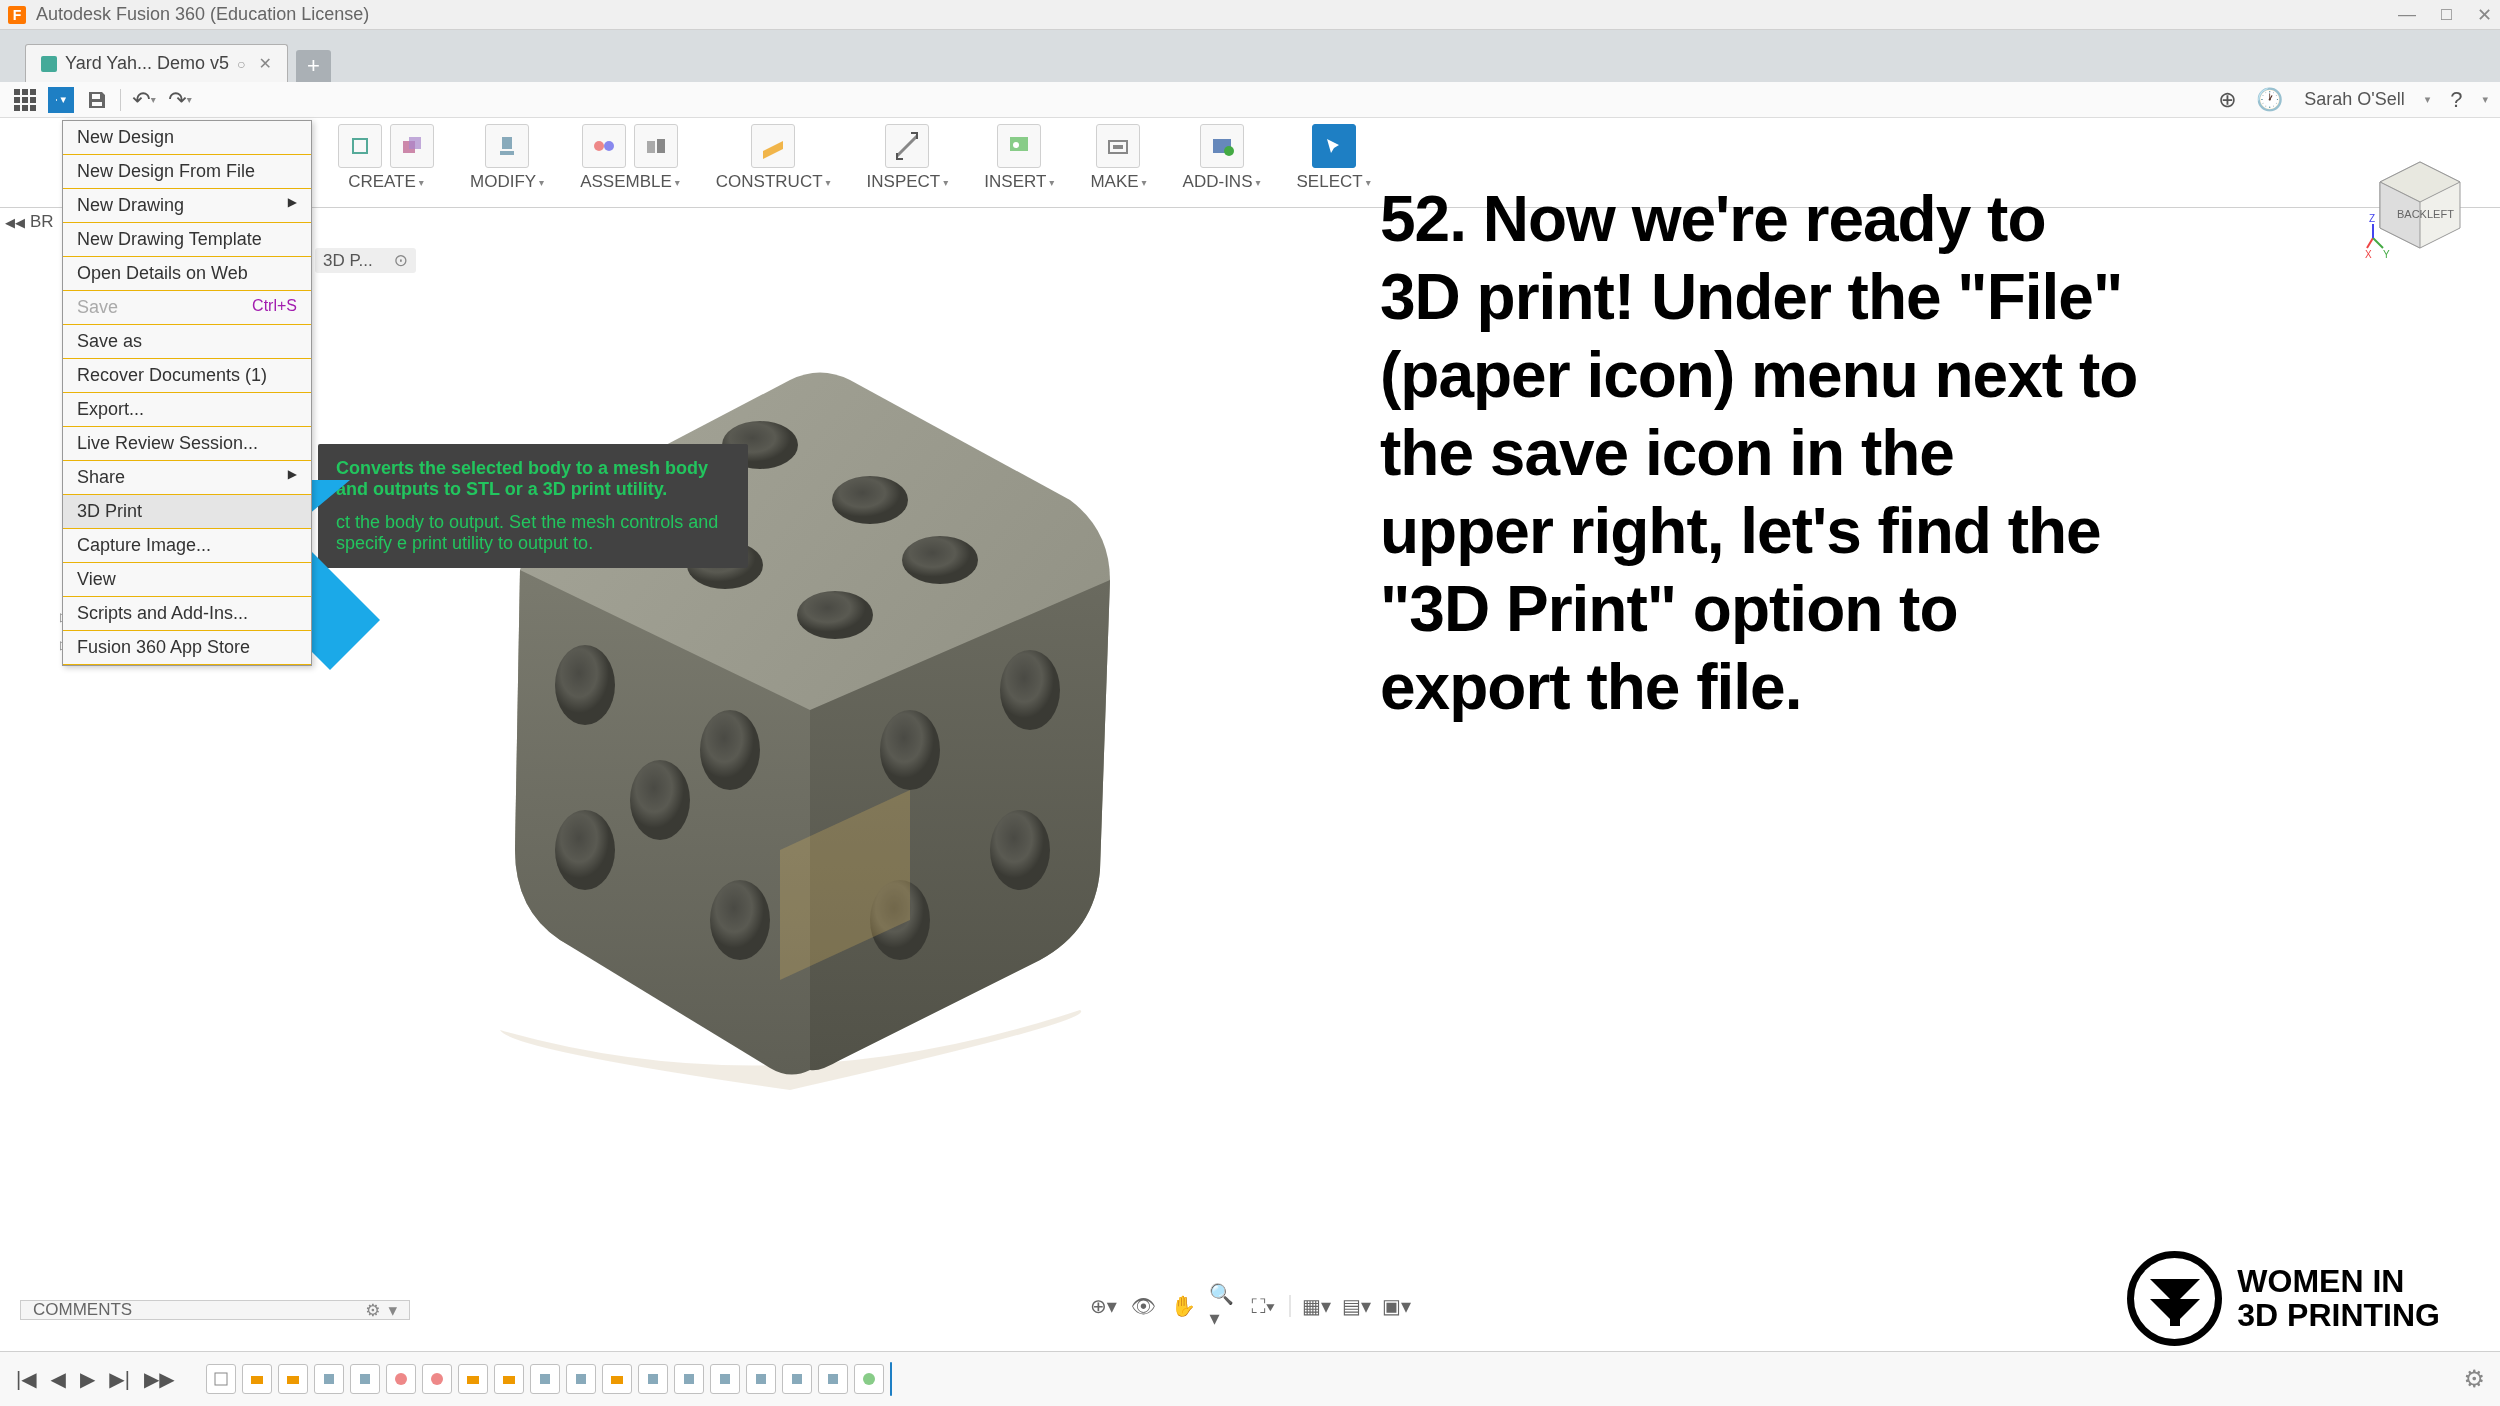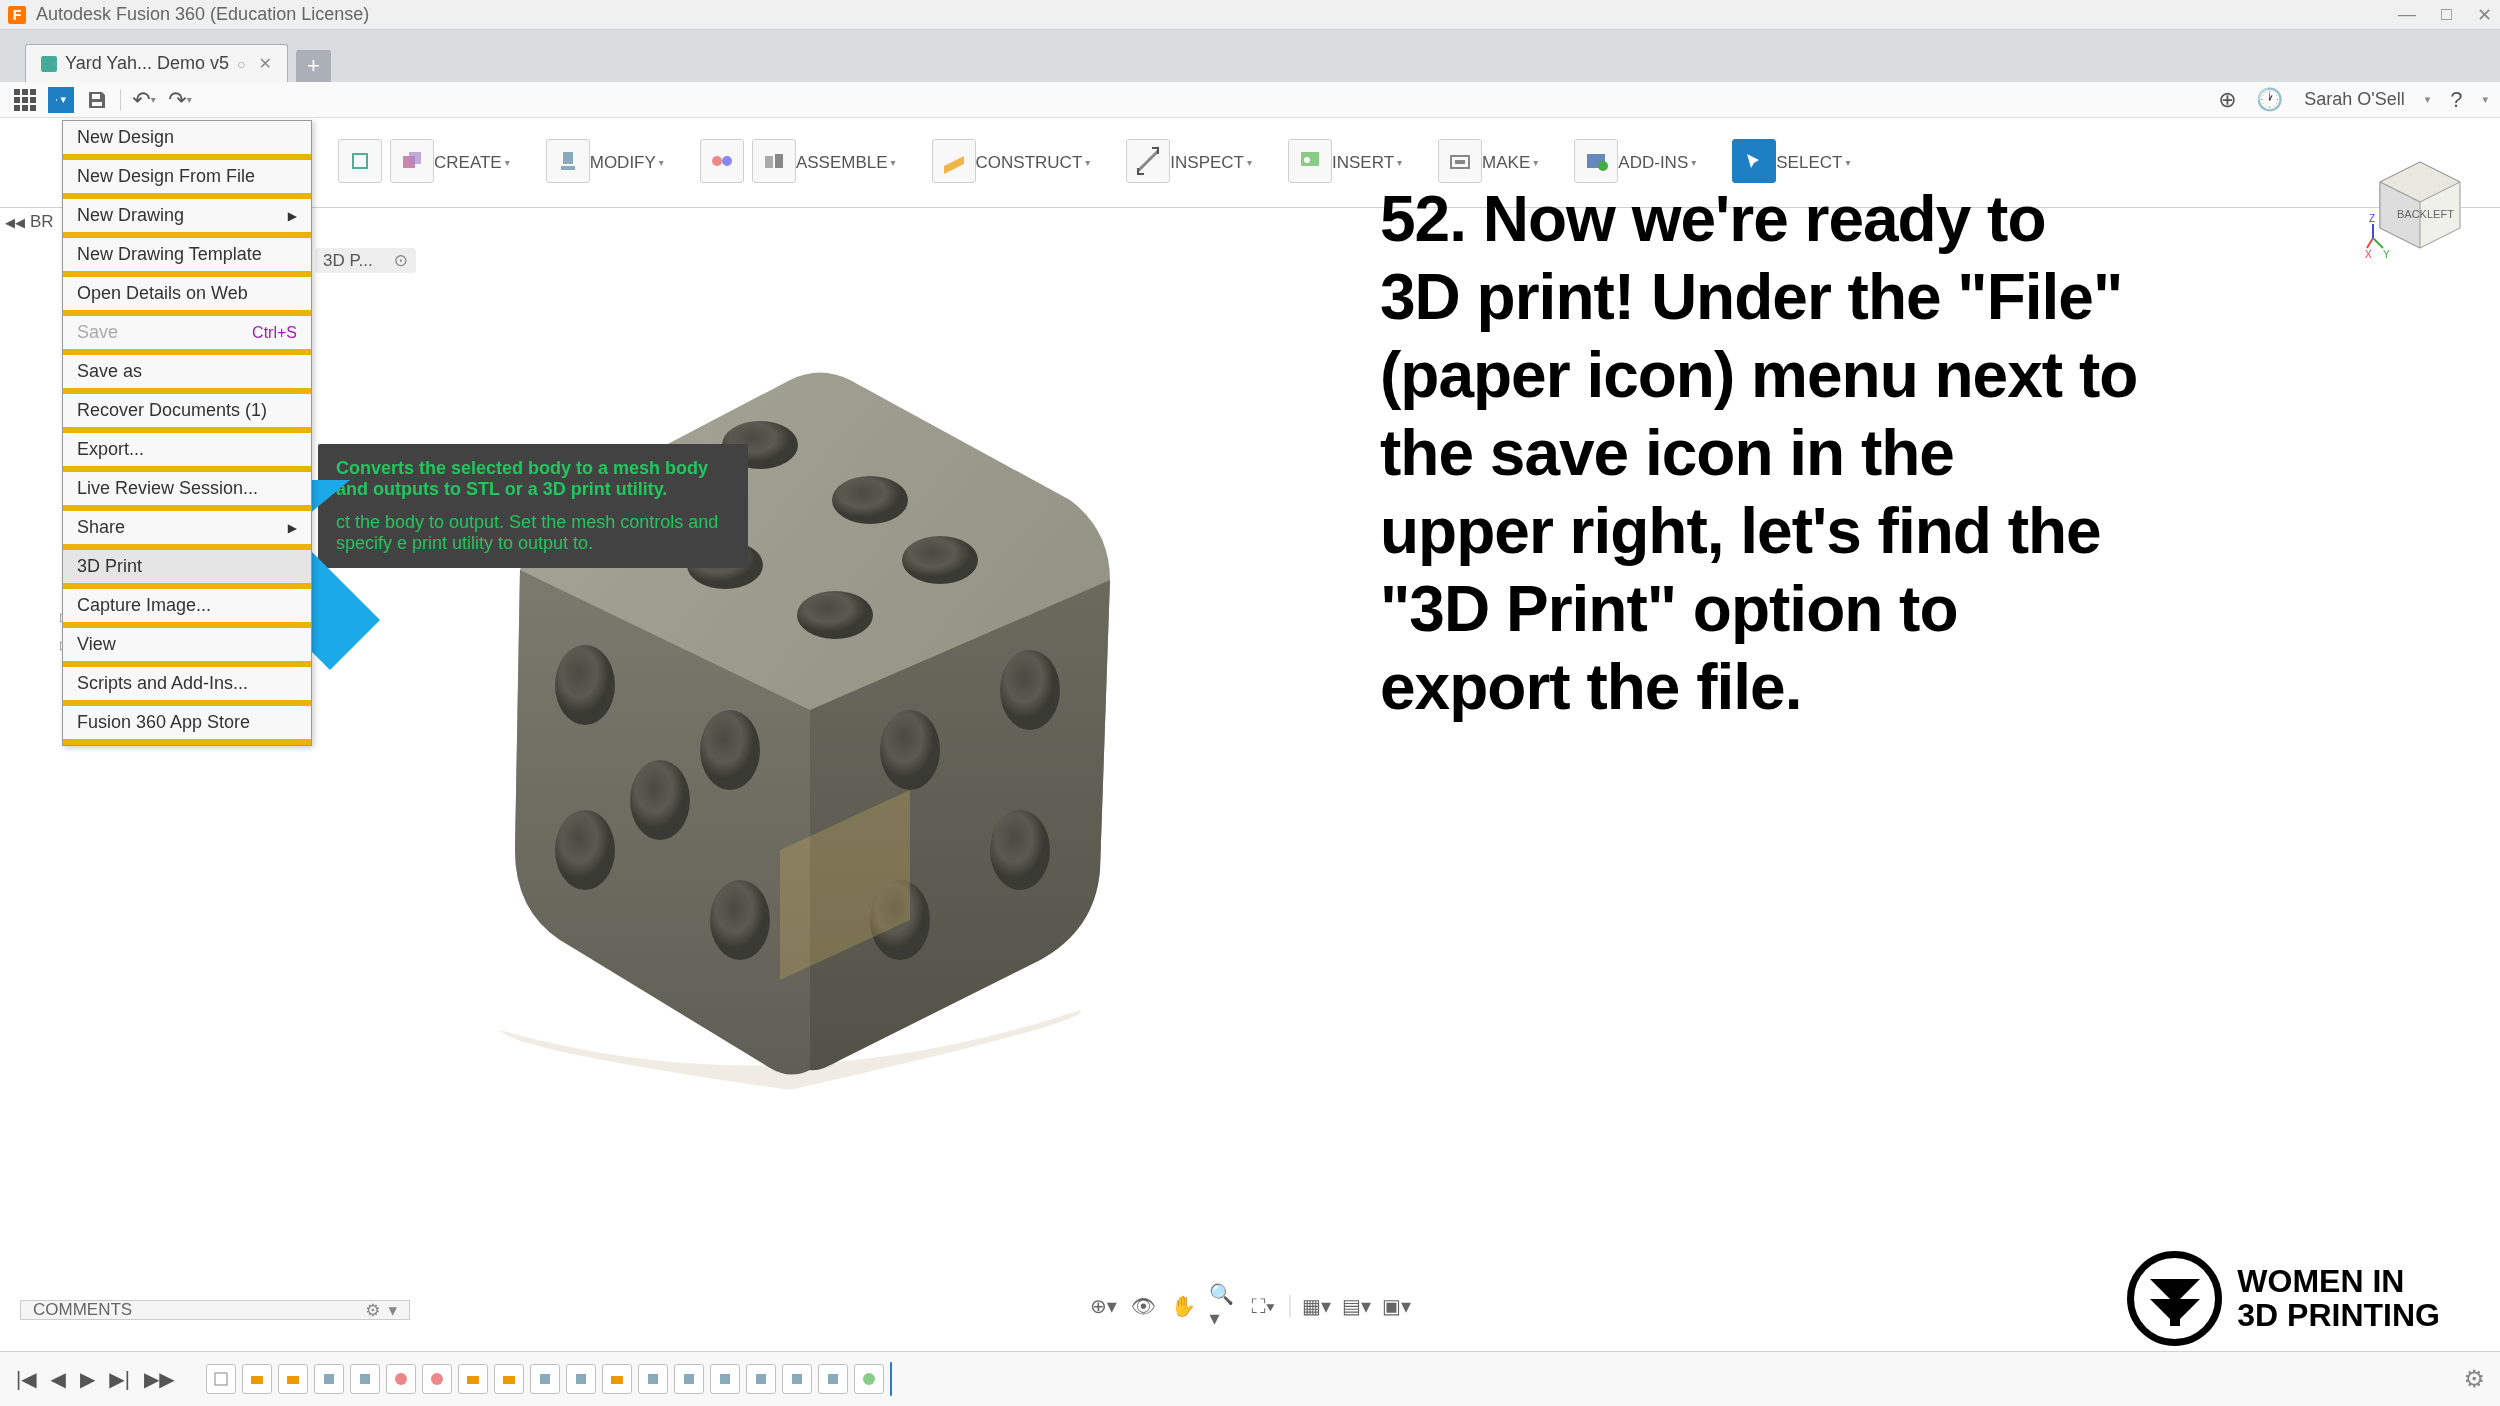--- a/index.html
+++ b/index.html
@@ -14,28 +14,28 @@
 .tab .close{color:#888;font-size:16px;margin-left:5px}
 .newtab{width:35px;height:32px;background:#aab0b5;margin-left:8px;display:flex;align-items:center;justify-content:center;color:#fff;font-size:22px;border-radius:3px 3px 0 0}
 .qat{height:36px;background:#fafafa;border-bottom:1px solid #ddd;display:flex;align-items:center;padding:0 12px;gap:10px}
 .qat-btn{width:26px;height:26px;display:flex;align-items:center;justify-content:center;cursor:pointer}
 .qat .grid-icon{display:grid;grid-template-columns:repeat(3,6px);grid-template-rows:repeat(3,6px);gap:2px}
 .qat .grid-icon span{background:#555}
 .qat .file-active{background:#1e7fc4;padding:4px 8px;display:flex;align-items:center}
 .qat .file-active svg{fill:#fff}
 .qat-right{margin-left:auto;display:flex;align-items:center;gap:20px;font-size:18px;color:#555}
 .ribbon{height:90px;background:#fff;border-bottom:1px solid #d0d0d0;display:flex;padding-left:320px}
-.ribbon-group{display:flex;flex-direction:row;align-items:center;padding:6px 18px;font-size:16px;color:#555}
+.ribbon-group{display:flex;flex-direction:column;align-items:center;padding:6px 18px;font-size:16px;color:#555}
 .ribbon-icons{display:flex;gap:8px;margin-bottom:4px}
 .ribbon-icon{width:44px;height:44px;border:1px solid #d0d0d0;border-radius:3px;display:flex;align-items:center;justify-content:center;background:#f8f8f8}
 .ribbon-icon.select{background:#1e7fc4;border-color:#1e7fc4}
 .ribbon-label{font-size:17px;display:flex;align-items:center;gap:3px}
 .ribbon-label::after{content:"▾";font-size:10px;color:#888}
 .file-menu{position:absolute;left:62px;top:120px;width:250px;background:#f8f8f8;border:1px solid #999;box-shadow:2px 2px 6px rgba(0,0,0,.2);z-index:100}
-.file-menu-item{padding:6px 14px;font-size:18px;color:#333;display:flex;align-items:center;border-bottom:6px solid #eab308;cursor:pointer}
+.file-menu-item{padding:6px 14px;font-size:18px;color:#333;display:flex;border-bottom:1px solid #eab308;cursor:pointer}
 .file-menu-item.disabled{color:#aaa}
 .file-menu-item.highlighted{background:#e5e5e5}
 .file-menu-item .arrow{margin-left:auto;font-size:12px}
 .file-menu-item .shortcut{margin-left:auto;font-size:16px;color:#a21caf}
 .tooltip{position:absolute;left:318px;top:444px;width:430px;background:#424242;color:#22c55e;padding:14px 18px;font-size:18px;border-radius:2px;z-index:90}
 .tooltip .bold{font-weight:bold;margin-bottom:12px}
 .arrow-pointer{position:absolute;left:200px;top:460px;z-index:95}
 .arrow-pointer svg{width:220px;height:220px}
 .browser-tree{position:absolute;left:60px;top:575px;font-size:18px;color:#444}
 .tree-row{display:flex;align-items:center;gap:8px;padding:3px 0}

